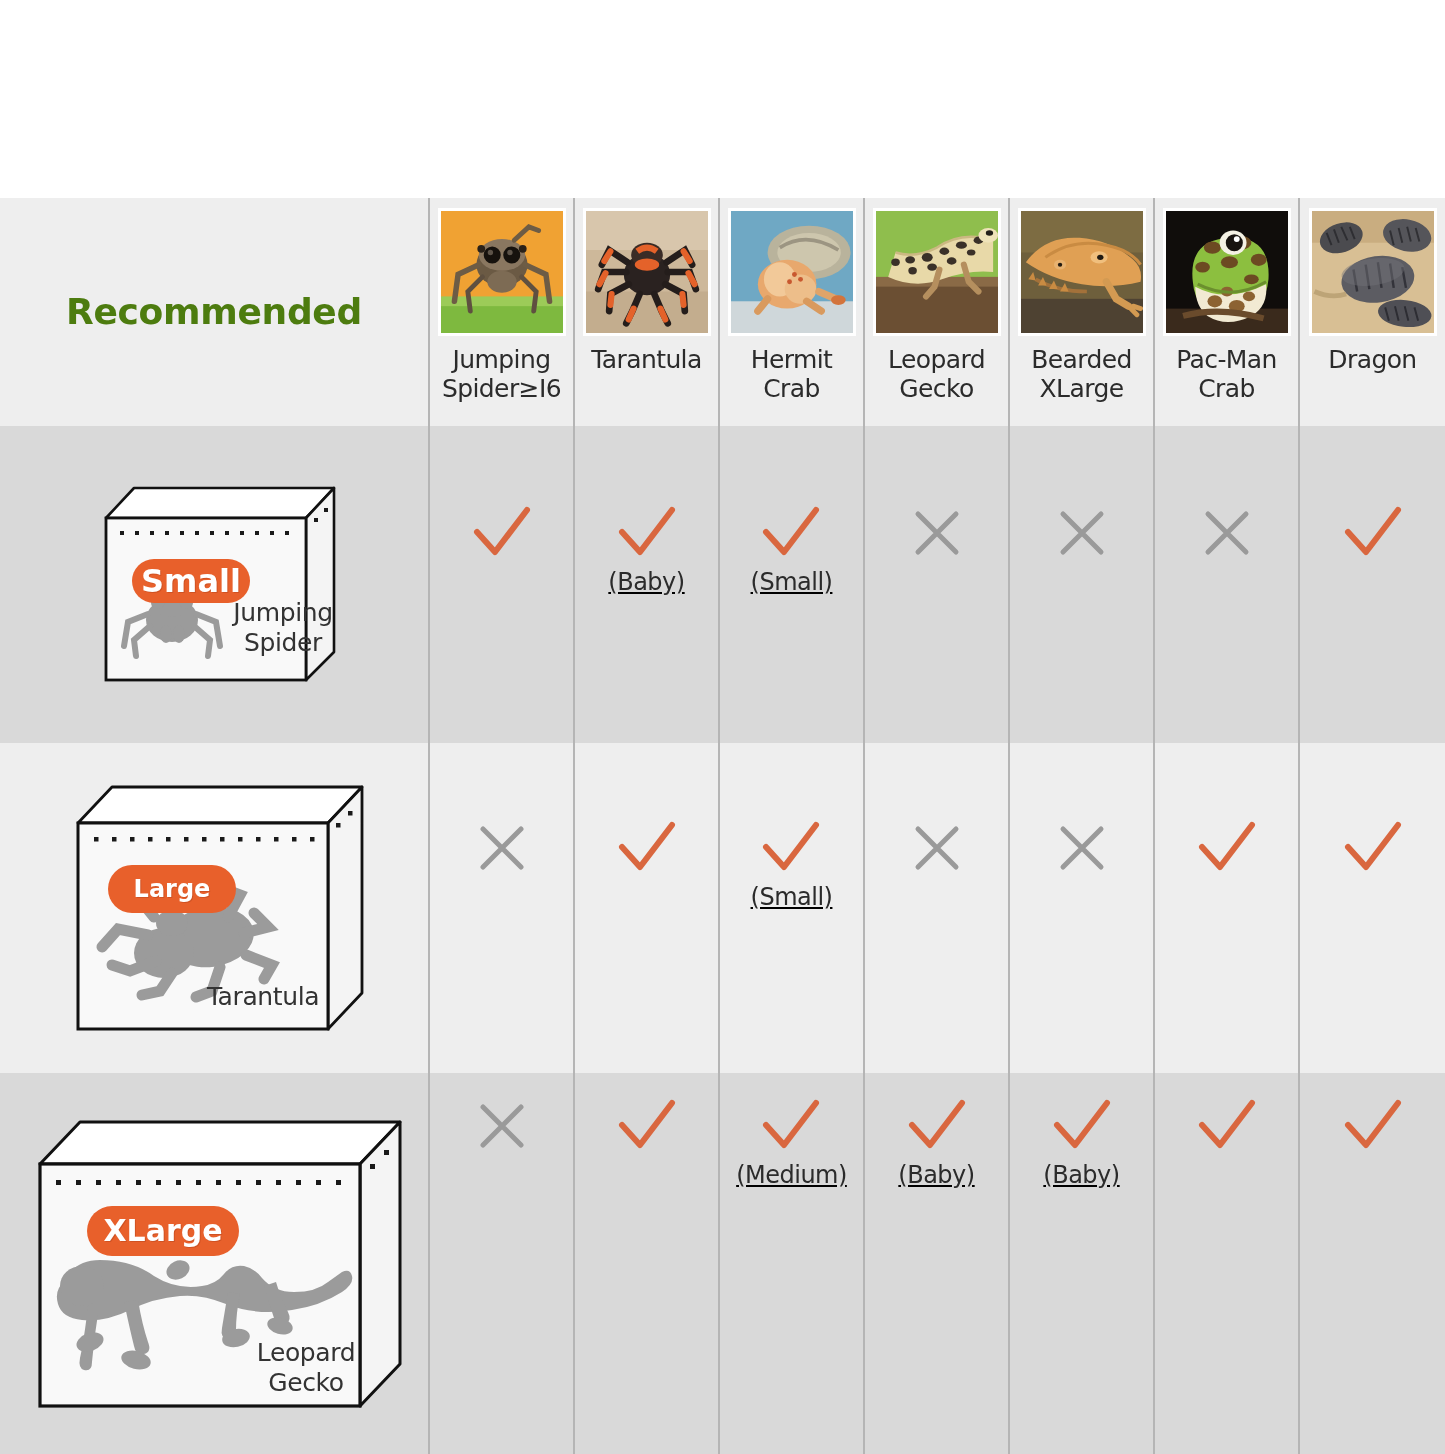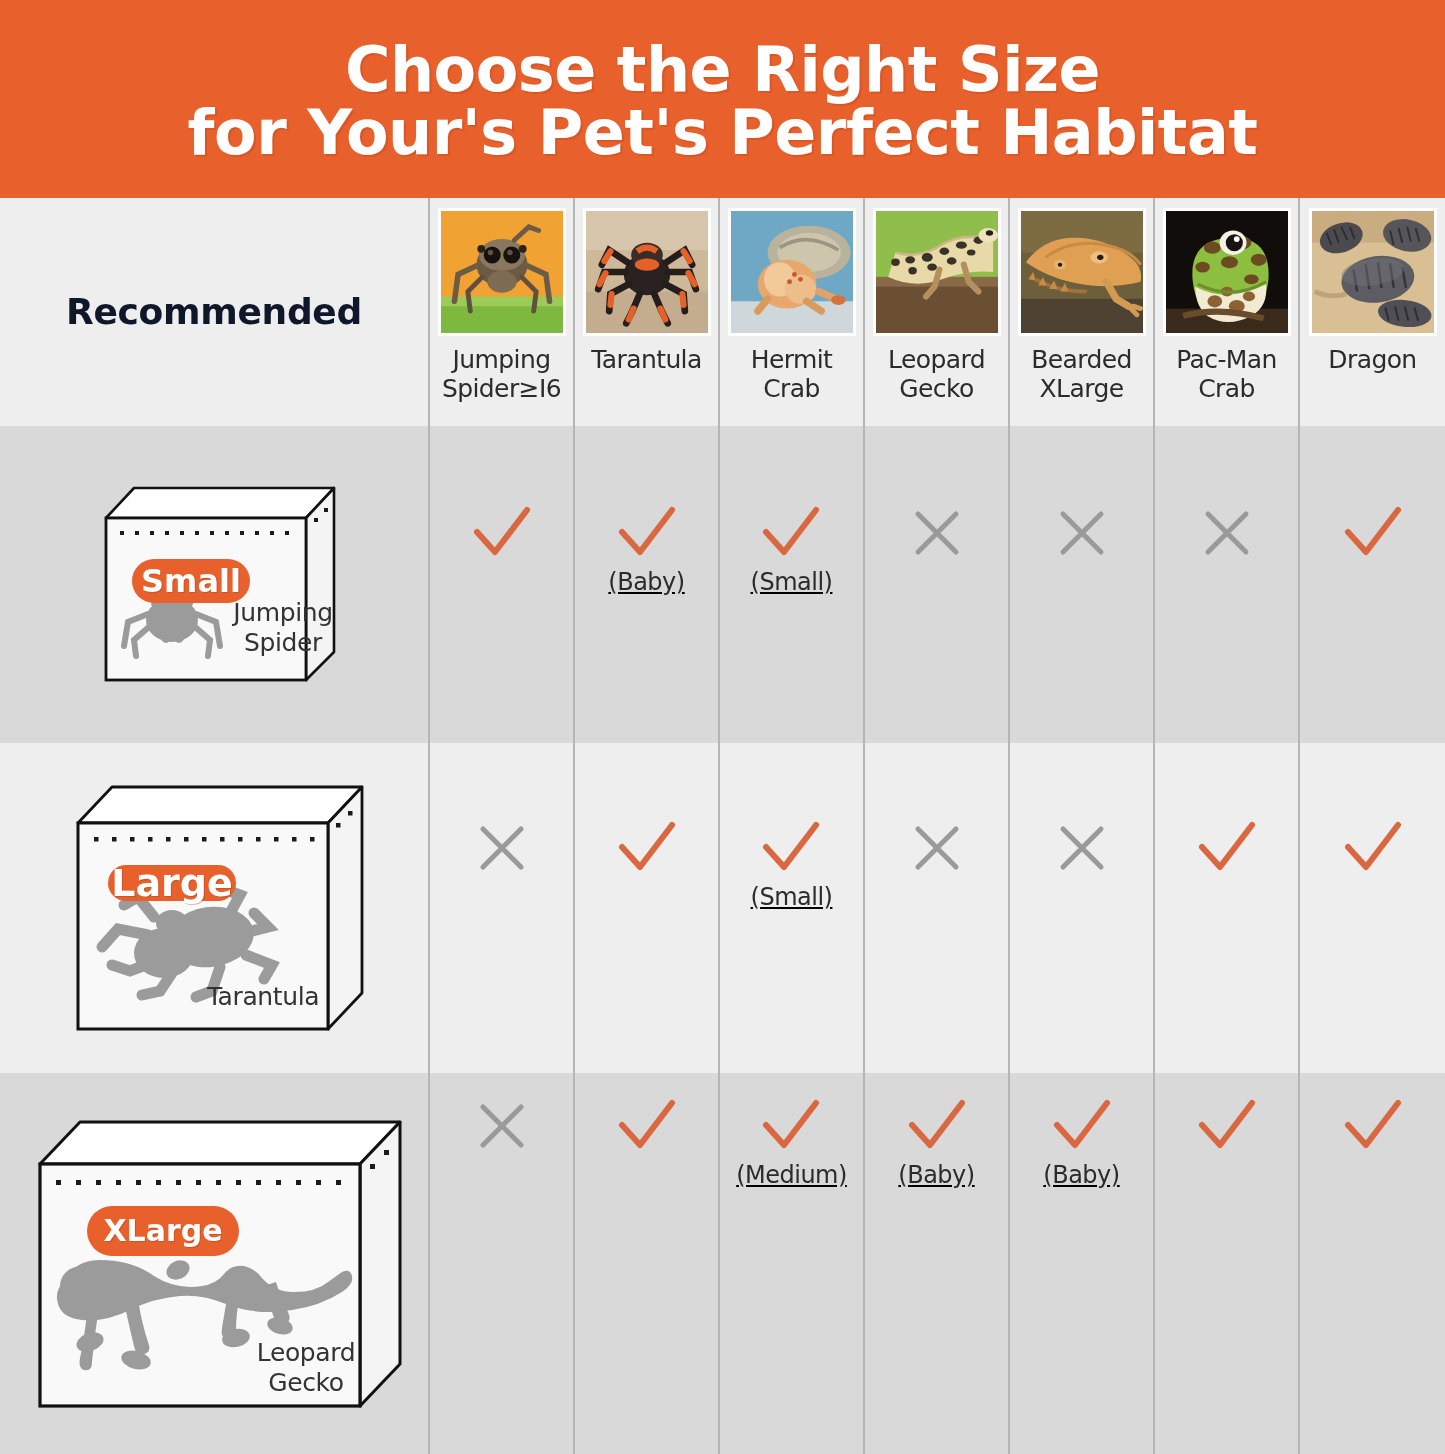--- a/index.html
+++ b/index.html
@@ -71,21 +71,21 @@
   .tone-dark  { background: #d9d9d9; }
 
   
   .hdr-left {
     display: flex;
     flex-direction: column;
     justify-content: center;
     padding-left: 66px;
   }
   .hdr-left .ttl {
-    color: #0f172a;
+    color: #4d7c0f;
     font-family: "DejaVu Sans", sans-serif;
     font-weight: bold;
     font-size: 36px;
     line-height: 1.32;
     letter-spacing: -0.3px;
   }
 
   .hdr-animal {
     display: flex;
     flex-direction: column;
@@ -168,24 +168,20 @@
     font-size: 24px;
     letter-spacing: -0.5px;
     white-space: nowrap;
   }
 </style>
 </head>
 <body>
 
 <div class="page">
 
-  <div class="banner">
-    <div class="banner-line">Choose the Right Size</div>
-    <div class="banner-line">for Your's Pet's Perfect Habitat</div>
-  </div>
 
   <div class="grid">
 
     <div class="cell labelcol tone-light hdr-left">
       <div class="ttl">Recommended</div>
     </div>
 
     <div class="cell tone-light hdr-animal">
       <div class="thumb">
         <svg viewBox="0 0 100 100" preserveAspectRatio="none">
@@ -552,21 +548,21 @@
             <path d="M86 140 L70 120 L56 128"></path>
             <path d="M80 158 L50 152 L34 170"></path>
             <path d="M88 184 L62 194 L44 188"></path>
             <path d="M104 196 L92 214 L74 218"></path>
             <path d="M160 140 L172 118 L156 112"></path>
             <path d="M176 156 L200 150 L186 136"></path>
             <path d="M178 178 L204 188 L196 202"></path>
             <path d="M152 190 L144 214 L128 220"></path>
           </g>
         </svg>
-        <div class="badge" style="left:40px; top:88px; width:128px; height:36px; font-size:38px;">Large</div>
+        <div class="badge" style="left:40px; top:88px; width:128px; height:48px; font-size:24px;">Large</div>
         <div class="animal-name" style="left:130px; top:205px; width:130px;">
           <div>Tarantula</div>
         </div>
       </div>
     </div>
 
     <div class="cell tone-light markcell">
       <div class="markinner" style="margin-top:78px;">
         <span class="mark">
           <svg width="58" height="54" viewBox="0 0 58 54">

